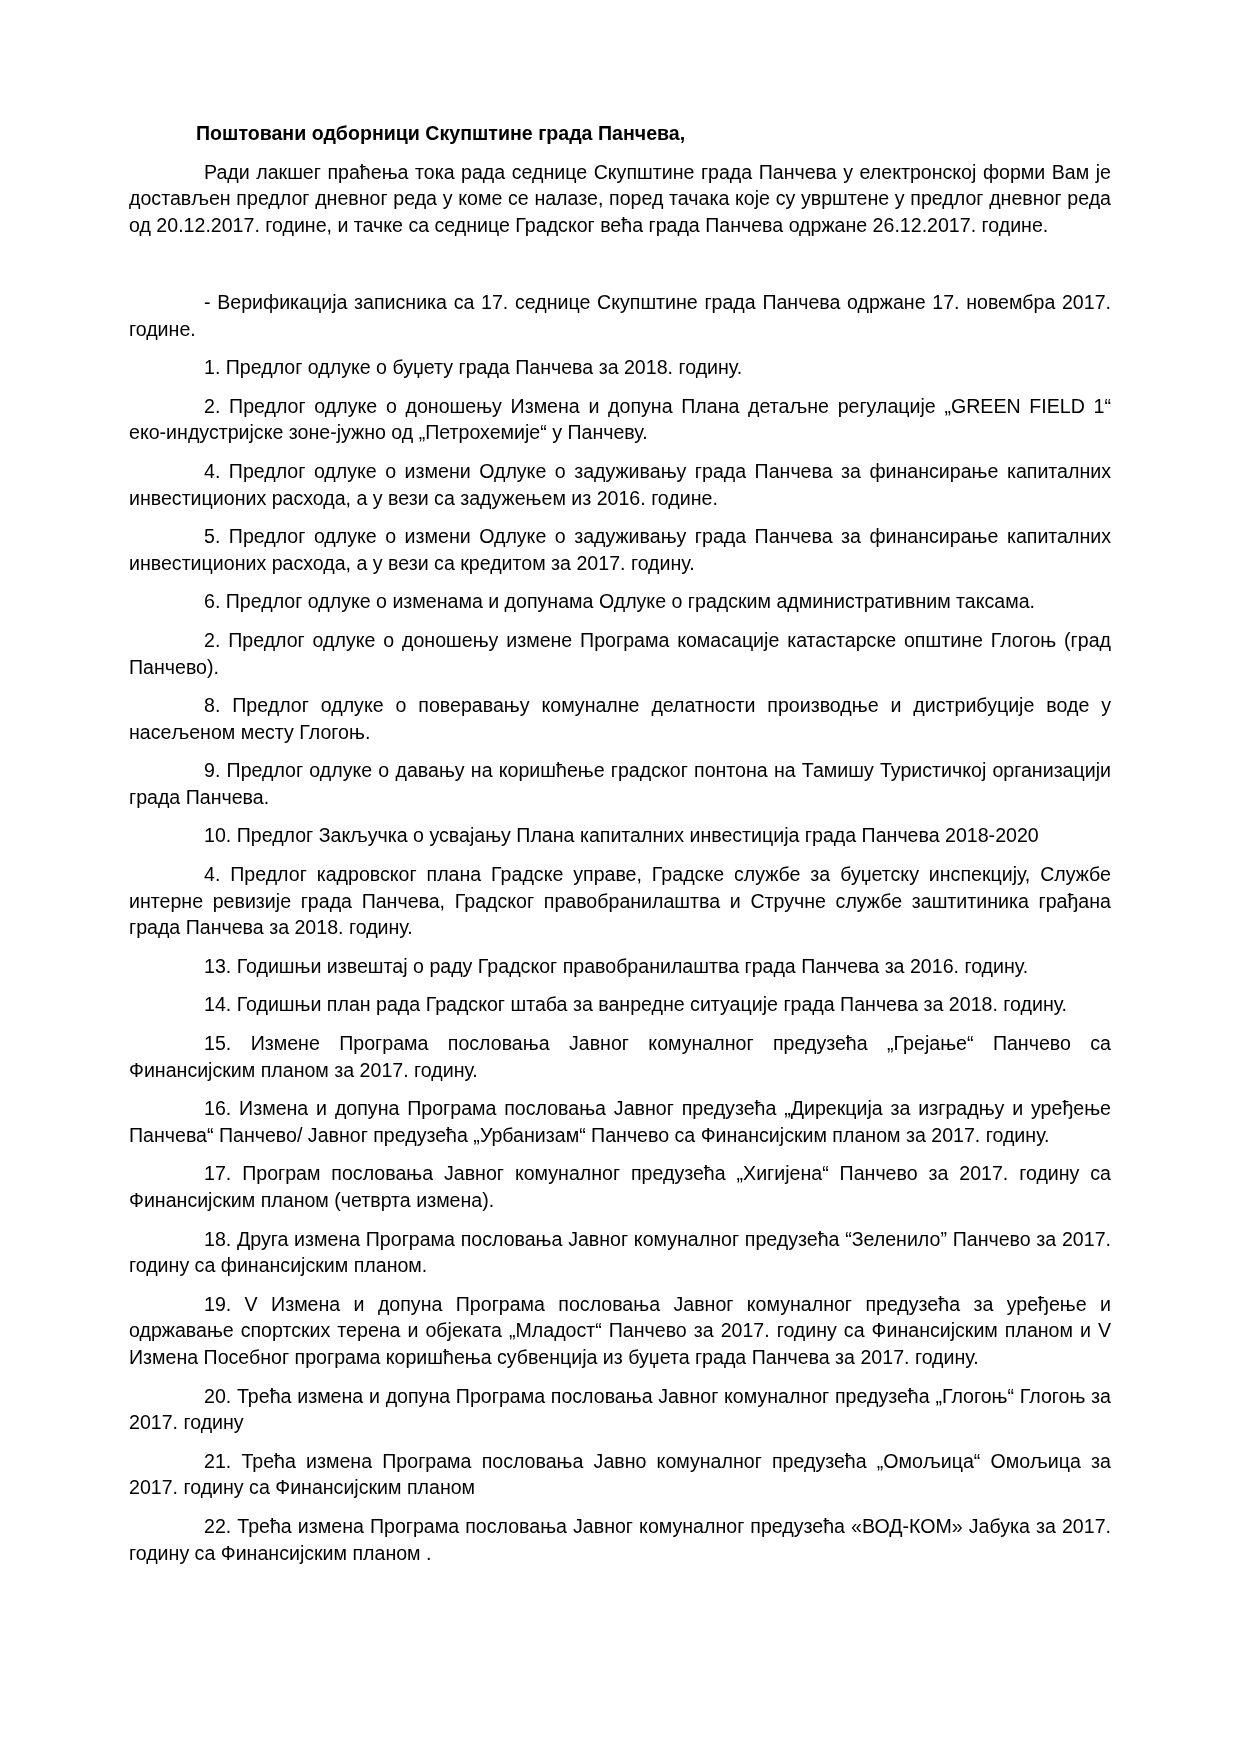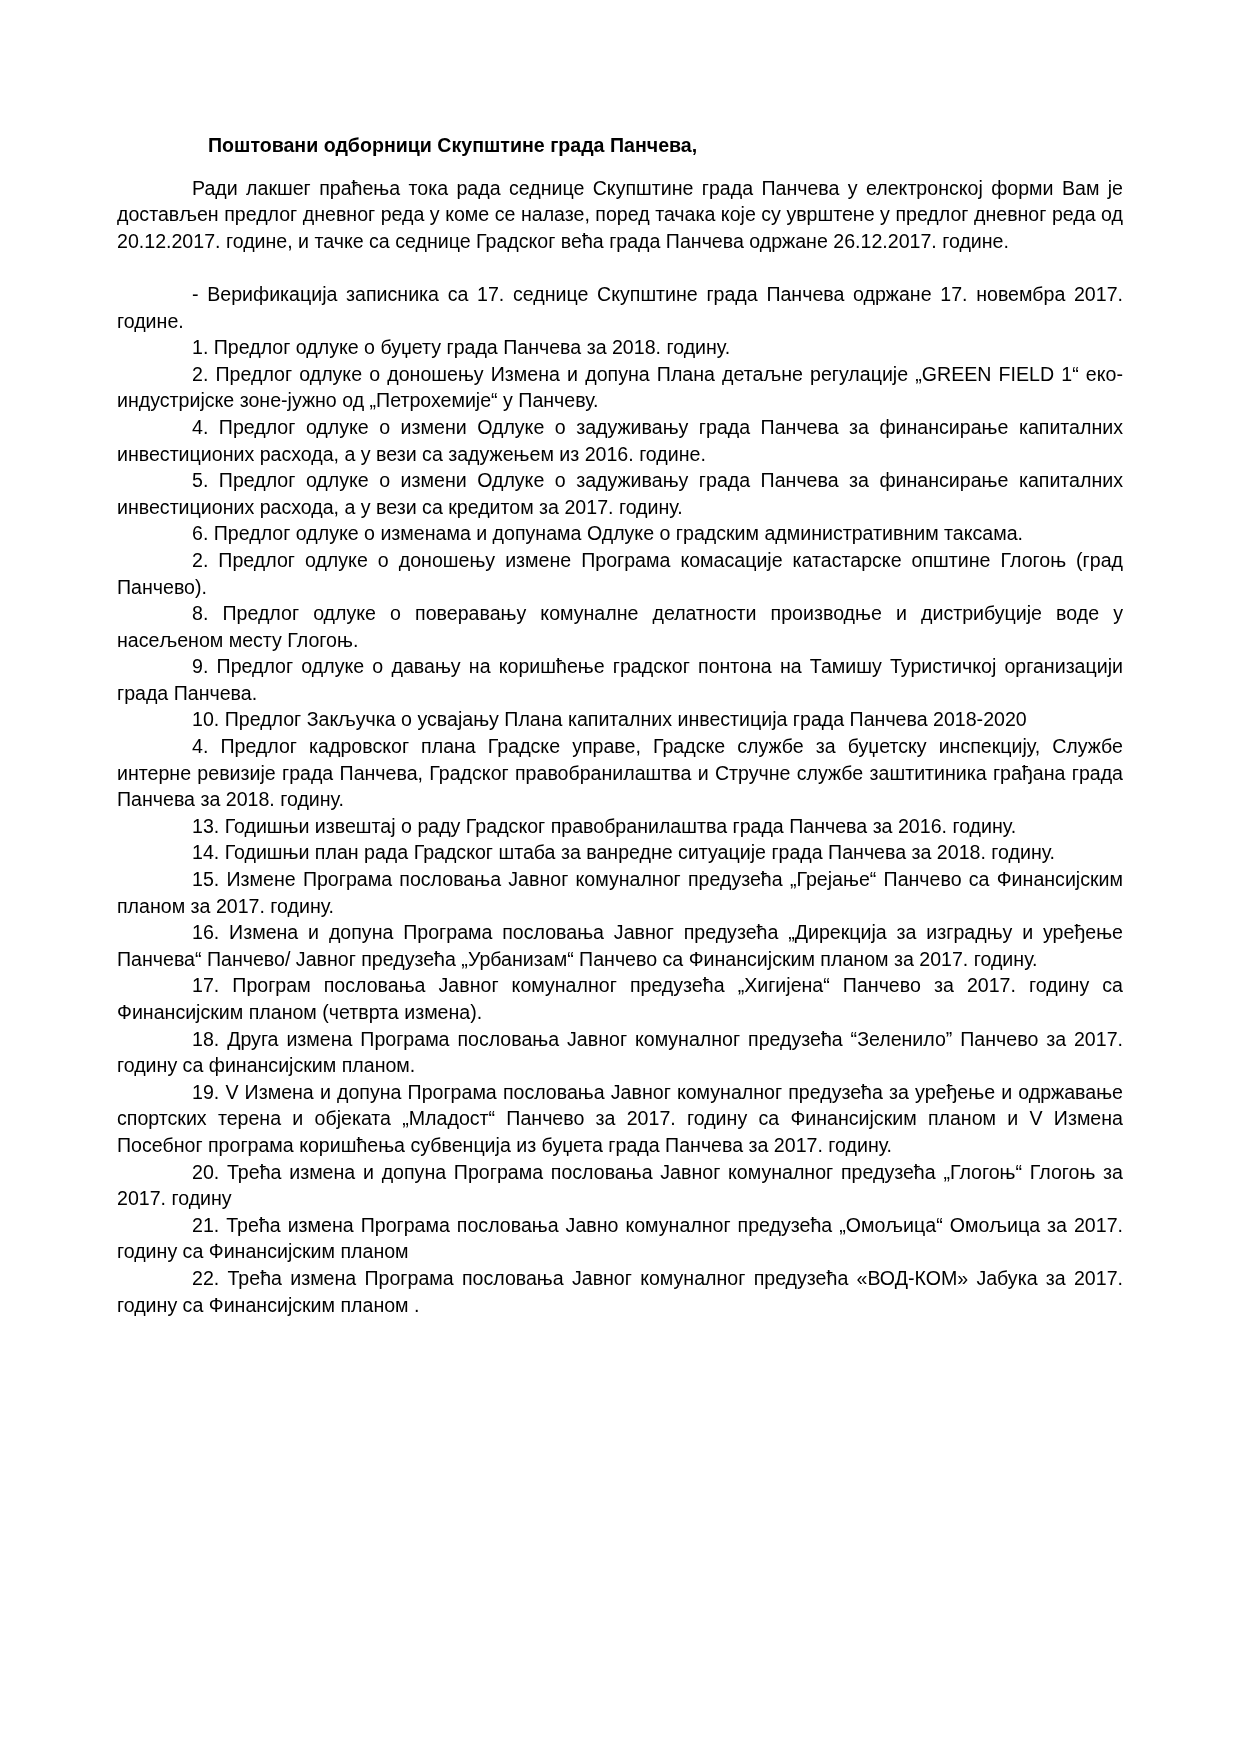--- a/index.html
+++ b/index.html
@@ -17,28 +17,28 @@
     }
     .page {
       position: absolute;
       left: 117px;
       top: 116px;
       width: 1006px;
       font-size: 19.6px;
       line-height: 26.6px;
     }
     .p {
-      margin: 0;
+      margin: 12px;
       text-align: justify;
       text-indent: 75px;
     }
     .p.bold { font-weight: normal; }
     .spacer { height: 26.6px; }
     .salutation {
-      margin: 16px;
+      margin: 4px;
       font-weight: bold;
       text-indent: 75px;
     }
     .lastline-justify { text-align-last: justify; }
   </style>
 </head>
 <body>
 
 <div class="page">
   <p class="salutation">Поштовани одборници Скупштине града Панчева,</p>

